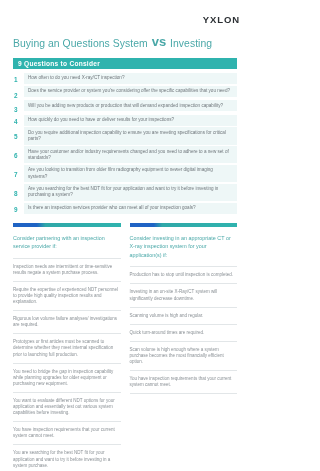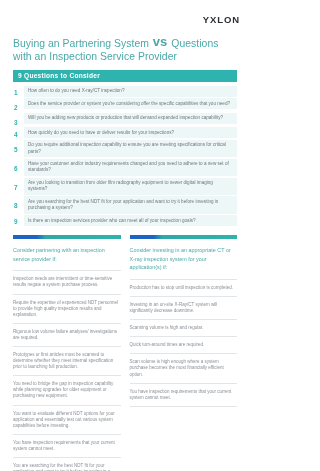--- a/index.html
+++ b/index.html
@@ -134,24 +134,23 @@
 </head>
 <body>
 
 <div class="page">
 
   <div class="logo-row">
     <span class="logo">YXLON</span>
   </div>
 
   <div class="title">
-    <span>Buying an Partnering System</span>
+    <span>Buying an Questions System</span>
     <span class="vs">vs</span>
-    <span>Questions</span><br>
-    <span>with an Inspection Service Provider</span>
+    <span>Investing</span><br>
   </div>
 
   <div class="banner">
     <span class="banner-text">9 Questions to Consider</span>
   </div>
 
   <div class="questions">
     <div class="q-row">
       <div class="q-num">1</div>
       <div class="q-text">How often to do you need X-ray/CT inspection?</div>

